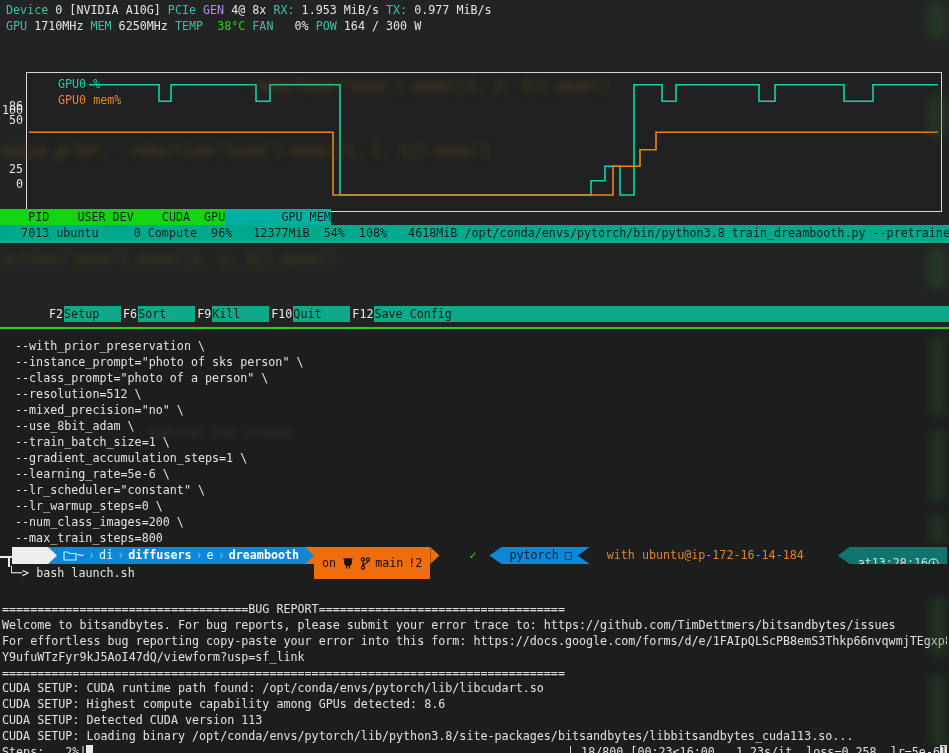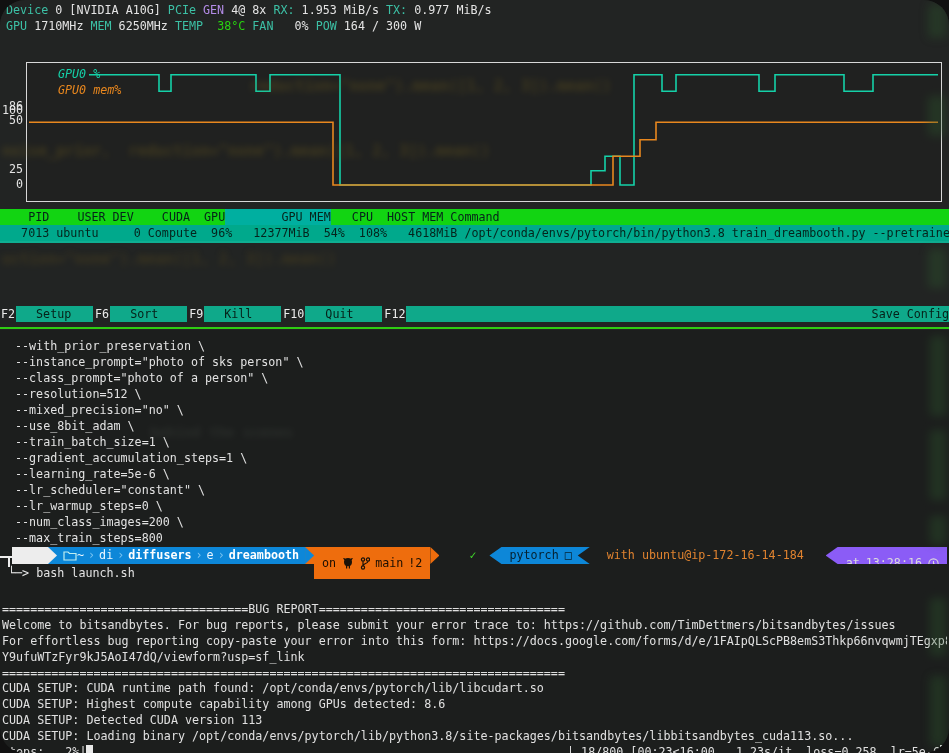--- a/index.html
+++ b/index.html
@@ -1,38 +1,38 @@
 <!DOCTYPE html>
 <html><head>
 <meta charset="utf-8">
 <style>
   html,body{margin:0;padding:0;background:#111;}
   .terminal{position:relative;width:949px;height:753px;background:#1c1e1d;overflow:hidden;
-    font-family:"DejaVu Sans Mono","DejaVu Sans",monospace;font-size:11.7px;line-height:16px;color:#e0e0e0;border-radius:25px;}
+    font-family:"DejaVu Sans Mono","DejaVu Sans",monospace;font-size:11.7px;line-height:16px;color:#e0e0e0;}
   .nvitop{position:absolute;left:0;top:0;width:949px;height:330px;background:#222423;}
   
   .hdr-line{position:absolute;left:6px;white-space:pre;}
   .c-fg{color:#e4e4e4}.c-teal{color:#3cc0a5}.c-teal2{color:#2fbf9f}.c-green{color:#28d410}.c-purple{color:#b48ce8}
   
-  .chart-box{position:absolute;left:26px;top:62px;width:914px;height:138px;border:1px solid #d8d8d8;background:rgba(0,0,0,0.06);font-style:italic;}
+  .chart-box{position:absolute;left:26px;top:72px;width:914px;height:138px;border:1px solid #d8d8d8;background:rgba(0,0,0,0.06);}
   .chart-svg{position:absolute;left:0;top:0;}
   .tick{position:absolute;width:23px;text-align:right;color:#e4e4e4;}
   .legend span{position:absolute;left:31px;white-space:pre;}
   
   .ptable-head{position:absolute;left:0;top:209px;width:949px;height:16px;display:flex;white-space:pre;color:#06231a;}
   .ph-green{background:#12d412}.ph-teal{background:#00afa0}.ph-green2{background:#12d412;flex:1}
   .ptable-row{position:absolute;left:0;top:225px;width:949px;height:16px;background:#00a98c;color:#05231c;white-space:pre;overflow:hidden;}
   .tline-sep{position:absolute;left:0;top:241px;width:949px;height:2px;background:#0fae92;}
   
   .fbar{position:absolute;left:0;top:306px;width:949px;height:16px;display:flex;}
-  .fk{display:flex;height:16px;}
+  .fk{display:flex;height:16px;margin-left:48px;}
   .fk+.fk{margin-left:1px;}
-  .fk:last-child{flex:1;text-align:right;}
+  .fk:last-child{flex:1;}
   .fk-key{color:#ececec;padding:0 1px;}
-  .fk-label{background:#0fa98a;color:#062018;width:57px;padding-left:20px;white-space:pre;overflow:hidden;}
+  .fk-label{background:#0fa98a;color:#062018;width:57px;padding-left:0;white-space:pre;overflow:hidden;}
   .fk:last-child .fk-label{flex:1;width:auto;}
   .hline-green{position:absolute;left:0;top:327px;width:949px;height:2px;background:#2fcc12;}
   
   .script-block{position:absolute;left:15px;top:338px;white-space:pre;color:#e2e2e2;}
   .script-block .tline{height:16px;}
   
   .prompt-line{position:absolute;left:12px;top:547px;width:935px;height:17px;display:flex;align-items:stretch;line-height:17px;}
   .seg{display:flex;align-items:center;white-space:pre;}
   .seg-white{background:#ededed;width:36px;}
   .seg-blue{background:#0d87d8;color:#eaf6ff;padding:0 6px;}
@@ -41,21 +41,21 @@
   .arrow{position:relative;width:9px;height:17px;}
   .arrow::before{content:"";position:absolute;inset:0;clip-path:polygon(0 0,100% 50%,0 100%);}
   .ar-wb{background:#0d87d8}.ar-wb::before{background:#ededed}
   .ar-bo{background:#ee6d0d}.ar-bo::before{background:#0d87d8}
   .ar-od{background:transparent}.ar-od::before{background:#ee6d0d}
   .seg-orange{background:#ee6d0d;color:#1a0e02;padding:16px 8px;gap:5px;}
   .check-ok{color:#3fd42a;margin-left:30px;align-self:center;}
   .seg-pyenv{background:#0d87d8;color:#06202e;margin-left:13px;padding:0 18px 0 20px;gap:6px;
     clip-path:polygon(12px 0,100% 0,calc(100% - 12px) 50%,100% 100%,12px 100%,0 50%);}
   .with-host{margin-left:17px;align-self:center;color:#e0832f;white-space:pre;}
-  .seg-time{margin-left:auto;background:#8b5cf6;color:#dcdcdc;padding:16px 8px 0 20px;gap:6px;
+  .seg-time{margin-left:auto;background:#0f766e;color:#dcdcdc;padding:16px 8px 0 20px;
     clip-path:polygon(12px 0,100% 0,100% 100%,12px 100%,0 50%);}
   .pstub{position:absolute;background:#ededed;}
   .cmd-line{position:absolute;left:8px;top:565px;white-space:pre;color:#e4e4e4;}
   .cmd-connector{color:#ededed;}
   
   .log-block{position:absolute;left:2px;top:601px;width:945px;white-space:pre;color:#e0e0e0;}
   .log-block .tline{height:15.9px;overflow:hidden;}
   .steps-line{position:absolute;left:2px;top:744px;width:945px;display:flex;justify-content:space-between;white-space:pre;color:#e0e0e0;}
   .cursor-block{display:inline-block;width:7px;height:13px;background:#e8e8e8;vertical-align:-2px;}
   .cursor-end{background:#e8e8e8;color:#1c1e1d;}
@@ -88,21 +88,20 @@
         </svg>
       <div class="legend">
         <span style="top: 3px; color: rgb(21, 209, 168);">GPU0 %</span>
         <span style="top: 19px; color: rgb(232, 135, 30); text-align: right;">GPU0 mem%</span>
       </div>
     </div>
 
     <div class="ptable-head">
       <span class="ph-green">    PID    USER DEV    CUDA  GPU</span>
       <span class="ph-teal">        GPU MEM</span>
-      <span class="ph-green2">   CPU  HOST MEM Command</span>
     </div>
     <div class="ptable-row">   7013 ubuntu     0 Compute  96%   12377MiB  54%  108%   4618MiB /opt/conda/envs/pytorch/bin/python3.8 train_dreambooth.py --pretrained_</div>
     <div class="tline-sep"></div>
 
     <div class="fbar">
         <div class="fk">
           <span class="fk-key">F2</span>
           <span class="fk-label">Setup</span>
         </div>
         <div class="fk">

